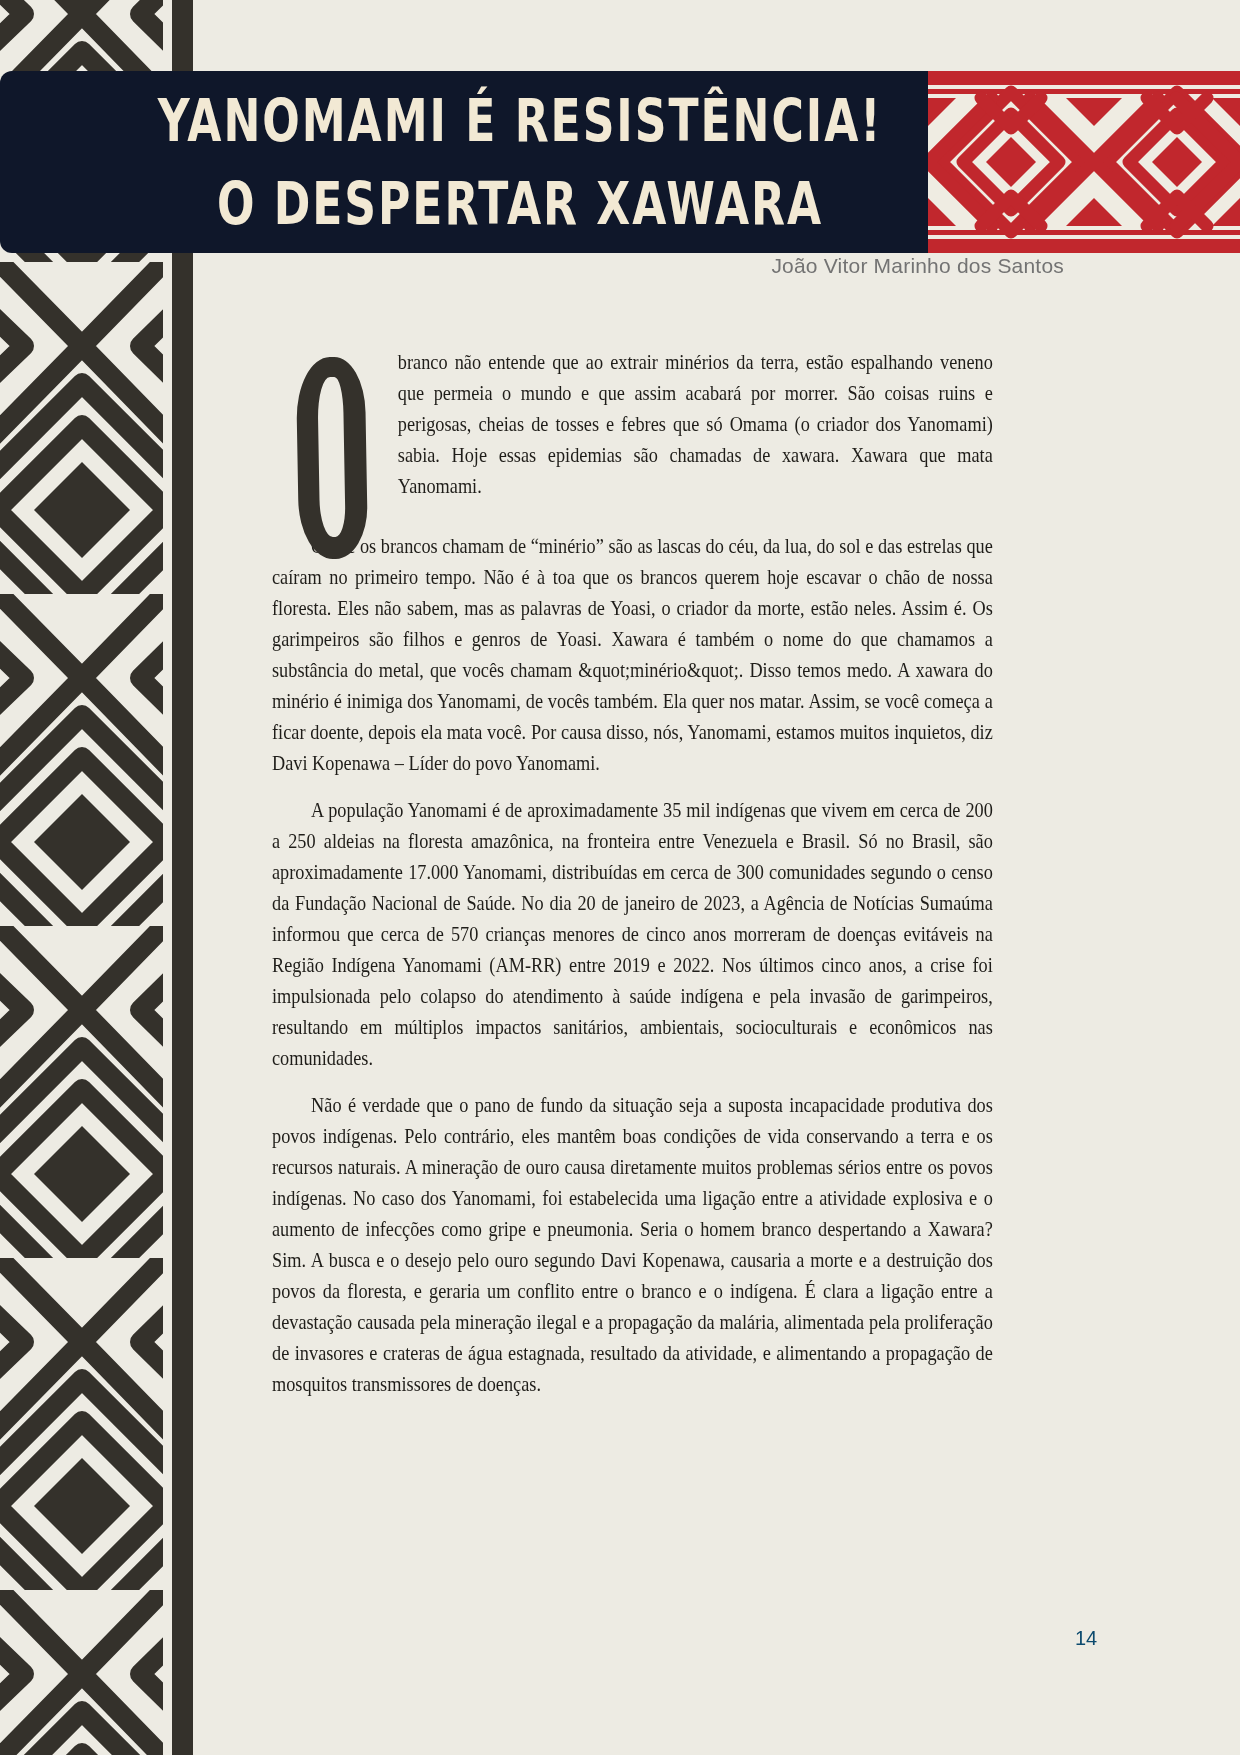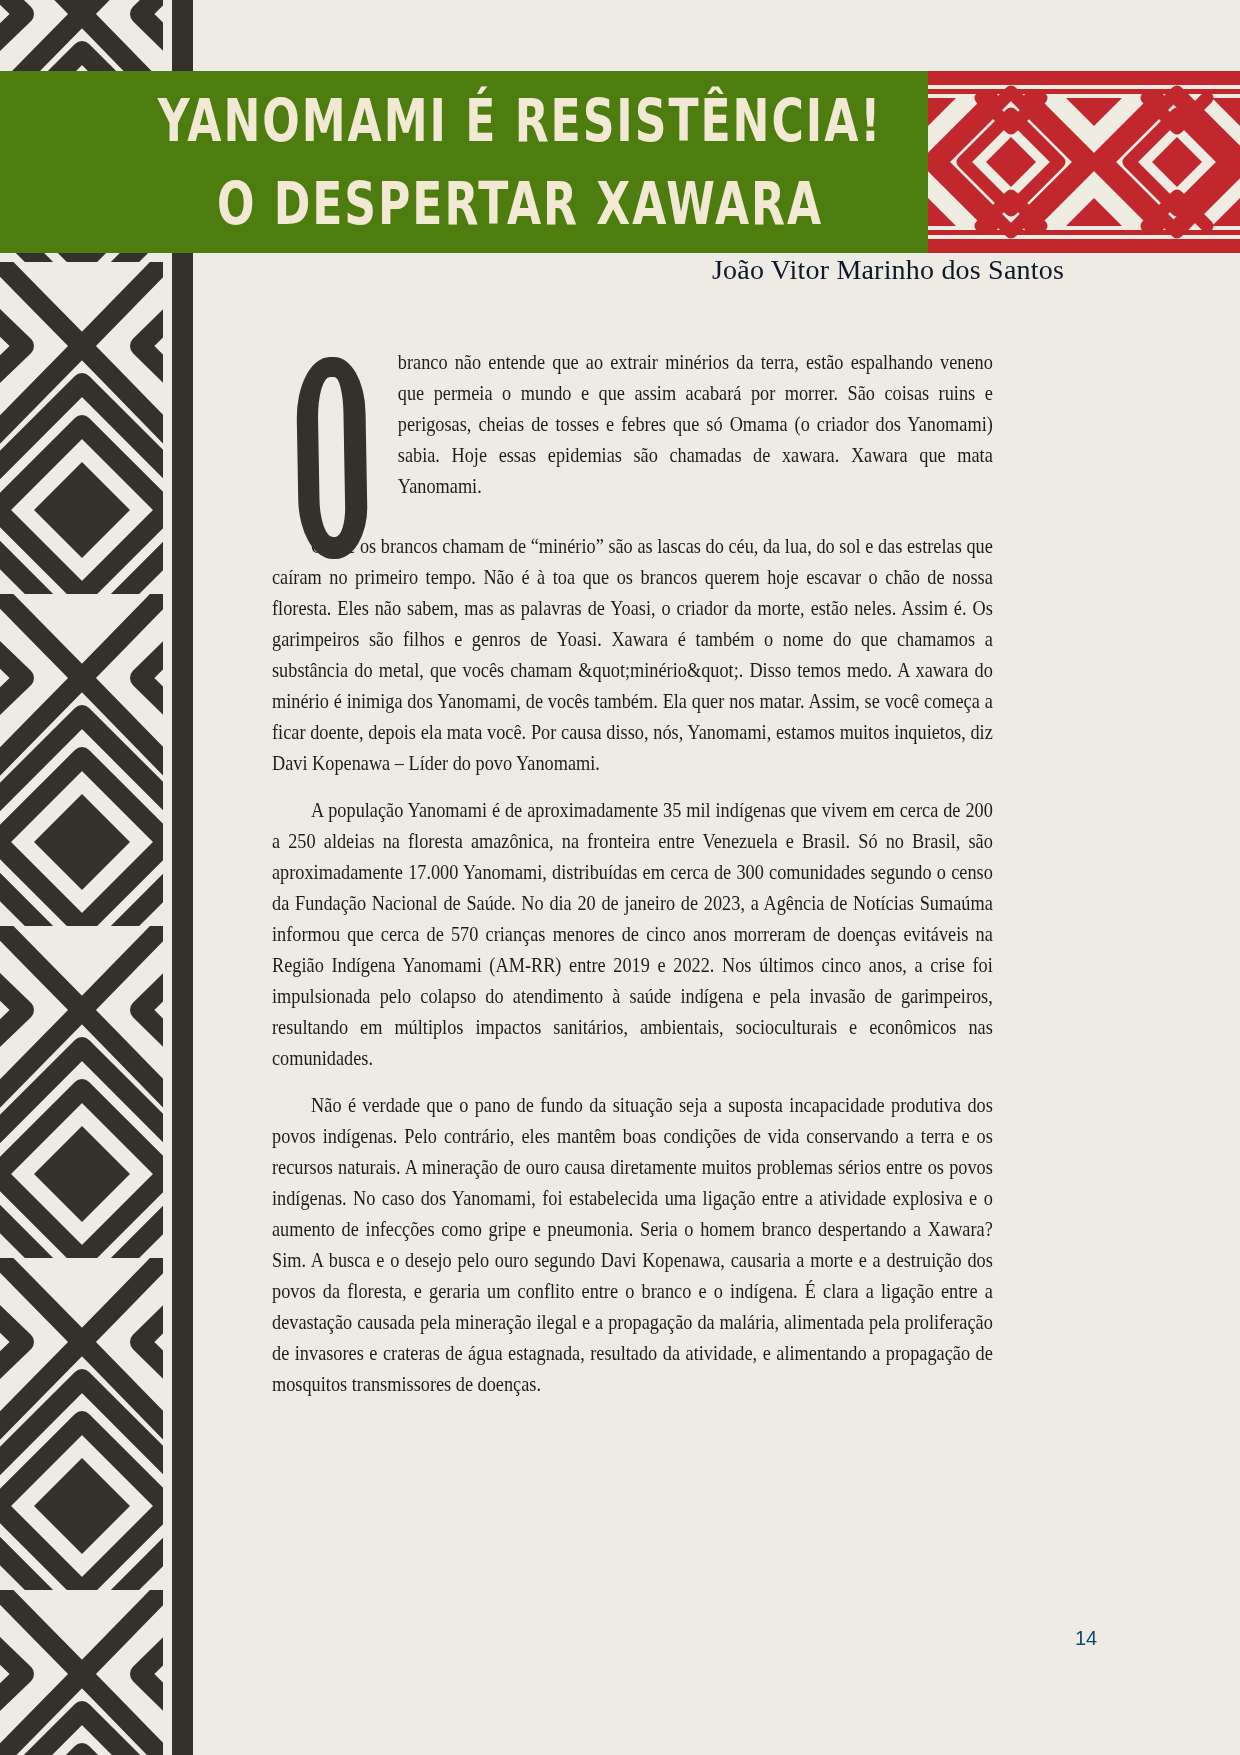--- a/index.html
+++ b/index.html
@@ -3,30 +3,30 @@
 <meta charset="utf-8">
 <style>
   html,body{margin:0;padding:0;background:#d8d6cf;}
   .page{position:relative;width:1240px;height:1755px;overflow:hidden;background:#EDEBE3;}
 
   
   .side-pattern{position:absolute;left:0;top:0;}
   .side-stripe{position:absolute;left:172px;top:0;width:21px;height:100%;background:#34312B;}
 
   
-  .banner{position:absolute;left:0;top:71px;width:1240px;height:182px;background:#4d7c0f;}
+  .banner{position:absolute;left:0;top:71px;width:1240px;height:182px;background:#0f172a;border-radius:12px;}
   .banner-title{position:absolute;left:150px;top:8px;width:740px;text-align:center;
     color:#F2E9D4;font-family:"DejaVu Sans",sans-serif;font-weight:bold;font-size:45px;
     letter-spacing:2px;line-height:63px;transform:scale(0.98,1.32);transform-origin:50% 0;
     white-space:nowrap;}
   .banner-title span{display:block;}
   .banner-pattern{position:absolute;right:0;top:0;}
 
-  .byline{position:absolute;top:254px;right:176px;font-family:Liberation Serif, serif;
-    font-size:28px;color:#0f172a;letter-spacing:.2px;}
+  .byline{position:absolute;top:254px;right:176px;font-family:Liberation Sans, sans-serif;
+    font-size:21px;color:#737373;letter-spacing:.2px;}
 
   
   .article{position:absolute;left:272px;top:347px;width:848px;transform:scale(0.85,1);
     transform-origin:0 0;font-family:"Liberation Serif",serif;font-size:21.5px;
     line-height:31px;color:#1F1D19;text-align:justify;}
   .article p{margin:0 0 16px;}
   .article p.indent{text-indent:46px;clear:left;}
 
   
   .dc-box{float:left;width:148px;height:184px;}

